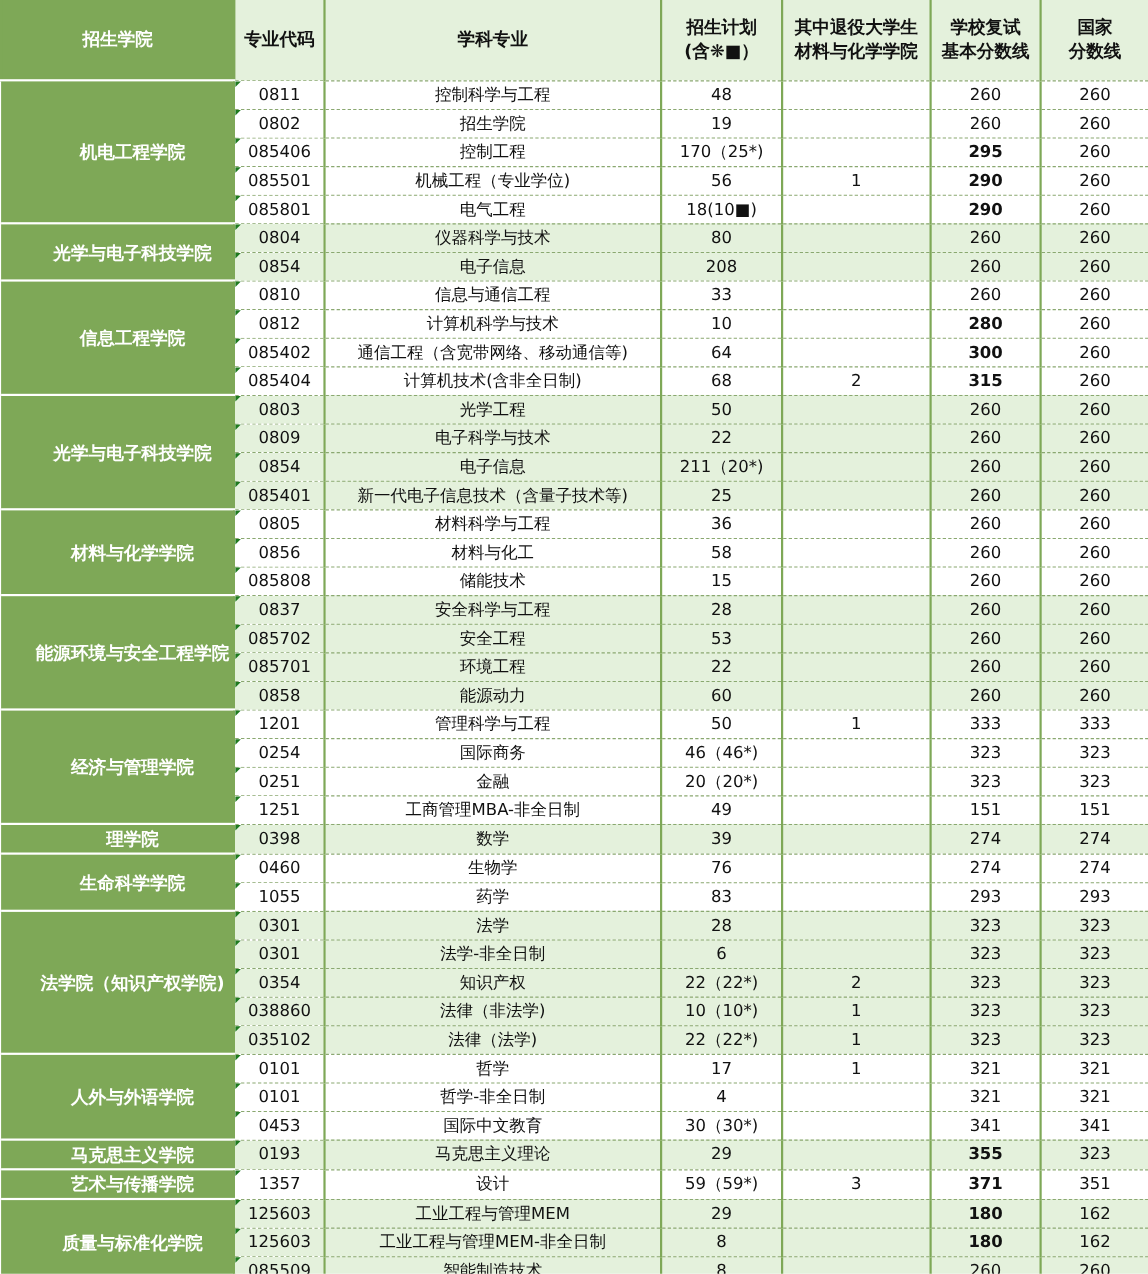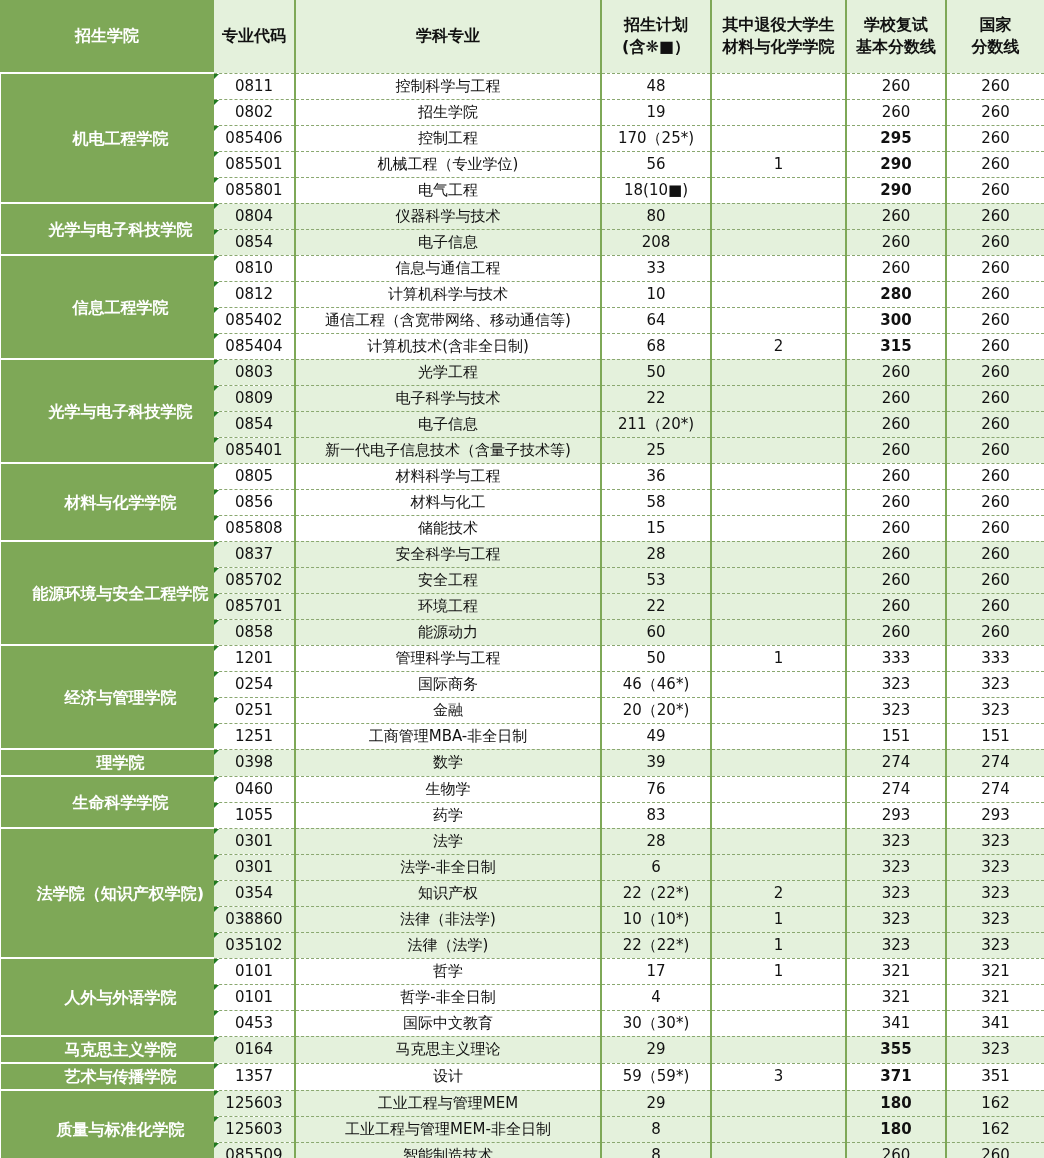--- a/index.html
+++ b/index.html
@@ -400,21 +400,21 @@
       <tr class="plain">
         <td class="code"><span class="flag"></span><span>0453</span></td>
         <td>国际中文教育</td>
         <td>30（30*)</td>
         <td></td>
         <td>341</td>
         <td>341</td>
       </tr>
       <tr class="shade">
         <td class="college" rowspan="1">马克思主义学院</td>
-        <td class="code"><span class="flag"></span><span>0164</span></td>
+        <td class="code"><span class="flag"></span><span>0193</span></td>
         <td>马克思主义理论</td>
         <td>29</td>
         <td></td>
         <td class="bold">355</td>
         <td>323</td>
       </tr>
       <tr class="plain">
         <td class="college" rowspan="1">艺术与传播学院</td>
         <td class="code"><span class="flag"></span><span>1357</span></td>
         <td>设计</td>

